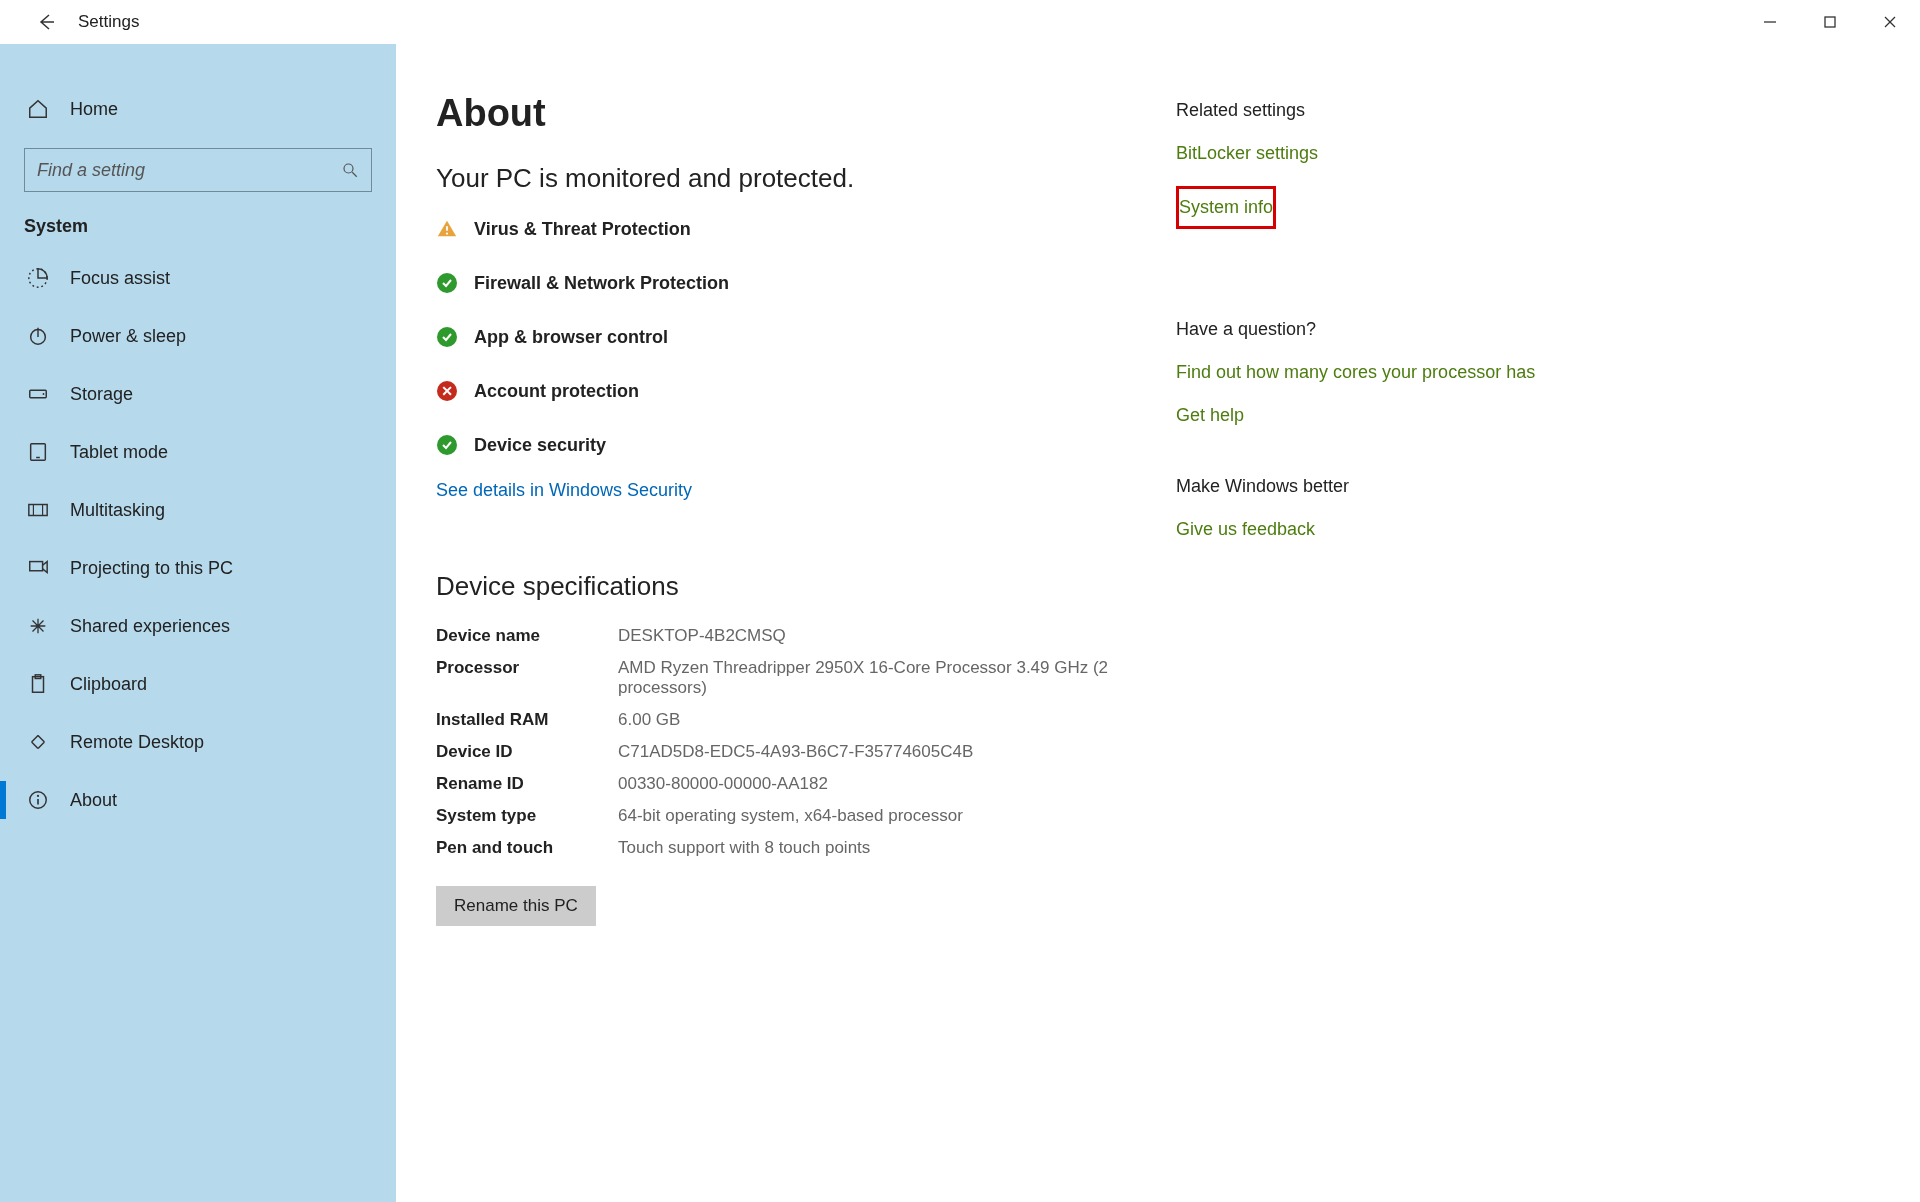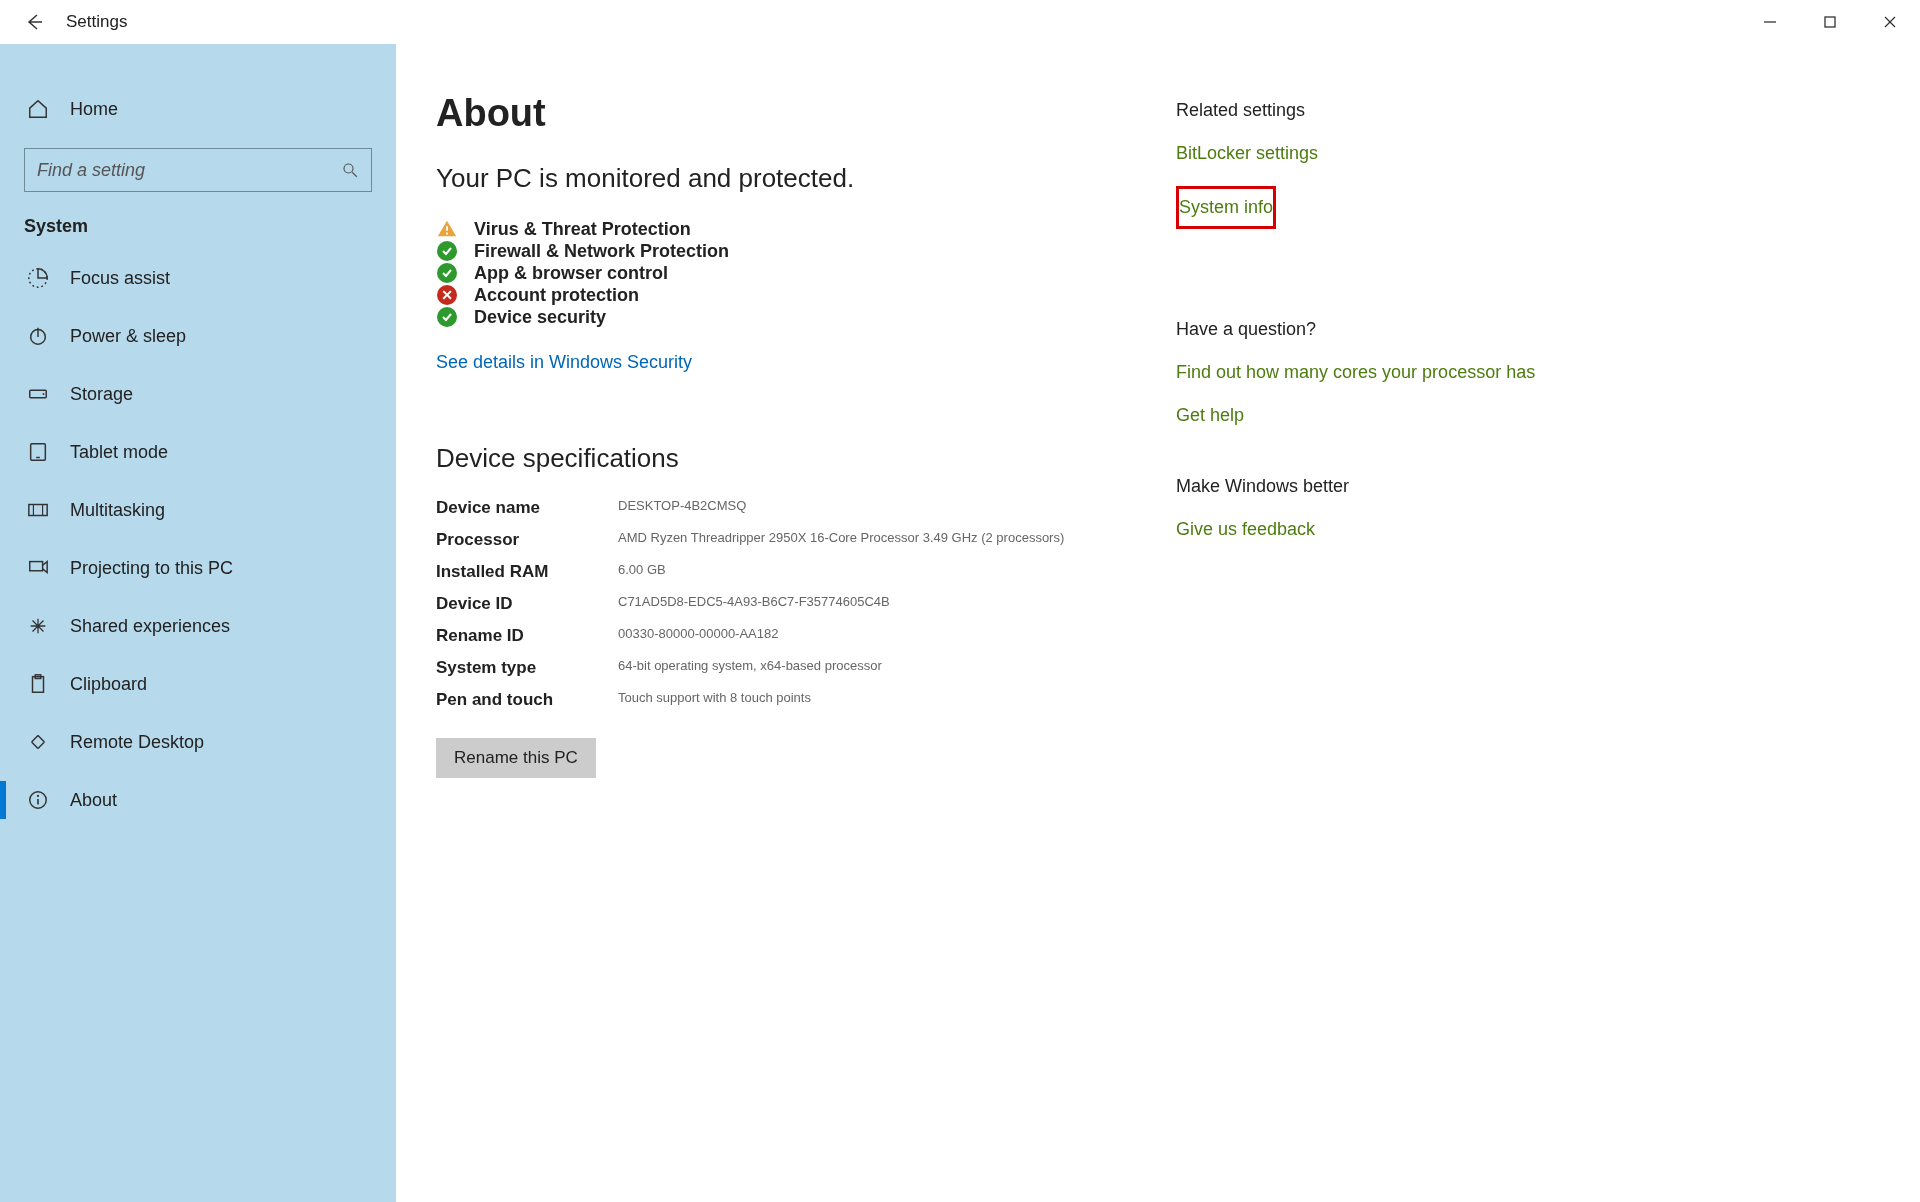--- a/index.html
+++ b/index.html
@@ -3,47 +3,47 @@
 <meta charset="utf-8">
 <style>
 * { margin: 0; padding: 0; box-sizing: border-box; font-family: "Segoe UI", Arial, sans-serif; }
 html, body { width: 1920px; height: 1202px; overflow: hidden; background: #fff; }
 .window { width: 1920px; height: 1202px; display: flex; flex-direction: column; }
 .titlebar { height: 44px; display: flex; align-items: center; justify-content: flex-end; }
 .winbtn { width: 60px; height: 44px; display: flex; align-items: center; justify-content: center; cursor: default; }
 .winbtn svg { stroke: #333; }
 .body { flex: 1; display: flex; }
 .sidebar { width: 396px; background: #b6d9ec; display: flex; flex-direction: column; padding-top: 0; }
-.side-top { display: flex; align-items: center; height: 44px; padding-left: 20px; margin-top: -44px; position: relative; z-index: 2; }
+.side-top { display: flex; align-items: center; height: 44px; padding-left: 32px; margin-top: -44px; position: relative; z-index: 2; }
 .back-btn { width: 28px; height: 28px; display: flex; align-items: center; justify-content: center; margin-right: 18px; }
 .app-title { font-size: 17px; color: #222; }
 .side-home { display: flex; align-items: center; padding: 14px 24px; margin-top: 40px; }
 .side-home .icon, .side-item .icon { width: 28px; display: flex; justify-content: center; margin-right: 18px; }
 .side-home .label, .side-item .label { font-size: 18px; color: #222; }
 .search-wrap { padding: 0 24px; margin-top: 14px; }
 .search-box { width: 100%; height: 44px; border: 1px solid #6f8a98; background: #b6d9ec; display: flex; align-items: center; padding: 0 12px; }
 .search-box input { flex: 1; border: none; background: transparent; font-size: 18px; color: #444; outline: none; font-style: italic; }
 .search-box input::placeholder { color: #555; font-style: italic; }
 .category { font-size: 18px; font-weight: 600; color: #222; padding: 24px 16px 12px 24px; }
 .side-list { display: flex; flex-direction: column; }
 .side-item { display: flex; align-items: center; height: 58px; padding: 0 24px; position: relative; }
 .side-item.active::before { content: ""; position: absolute; left: 0; top: 10px; bottom: 10px; width: 6px; background: #0078d4; }
 .main { flex: 1; display: flex; padding: 48px 40px 0 40px; }
 .content { width: 700px; }
 h1 { font-size: 38px; font-weight: 600; color: #222; margin-bottom: 28px; }
 .subhead { font-size: 26px; color: #222; margin-bottom: 24px; }
-.prot-list { display: flex; flex-direction: column; gap: 0; margin-bottom: 24px; margin-top: 16px; }
+.prot-list { display: flex; flex-direction: column; gap: 32px; margin-bottom: 24px; margin-top: 16px; }
 .prot-row { display: flex; align-items: center; gap: 16px; }
 .prot-row .picon { width: 22px; height: 22px; display: flex; align-items: center; justify-content: center; }
 .prot-row .plabel { font-size: 18px; font-weight: 600; color: #222; }
 .link { color: #0067b8; font-size: 18px; }
 .section-title { font-size: 26px; color: #222; margin-top: 70px; margin-bottom: 24px; }
 .spec-table { display: grid; grid-template-columns: 170px 1fr; row-gap: 12px; column-gap: 12px; }
 .spec-label { font-size: 17px; color: #222; font-weight: 600; }
-.spec-val { font-size: 13px; color: #666; }
+.spec-val { font-size: 17px; color: #666; }
 .rename-btn { margin-top: 28px; padding: 10px 18px; background: #ccc; border: none; font-size: 17px; color: #222; }
 .rightcol { margin-left: 40px; width: 380px; padding-top: 8px; }
 .rightcol .rhead { font-size: 18px; color: #222; margin-bottom: 22px; }
 .rightcol .rlink { display: block; color: #4d7c0f; font-size: 18px; margin-bottom: 22px; }
 .highlight-box { border: 3px solid #d60000; padding: 8px 0; display: inline-block; margin-bottom: 40px; }
 .rgroup { margin-bottom: 50px; }
 svg { display: block; }
 .icon-ok { width: 20px; height: 20px; border-radius: 50%; background: #2e9a2e; display: flex; align-items: center; justify-content: center; }
 .icon-ok svg { stroke: #fff; }
 .icon-warn svg { fill: #e8a33d; }

